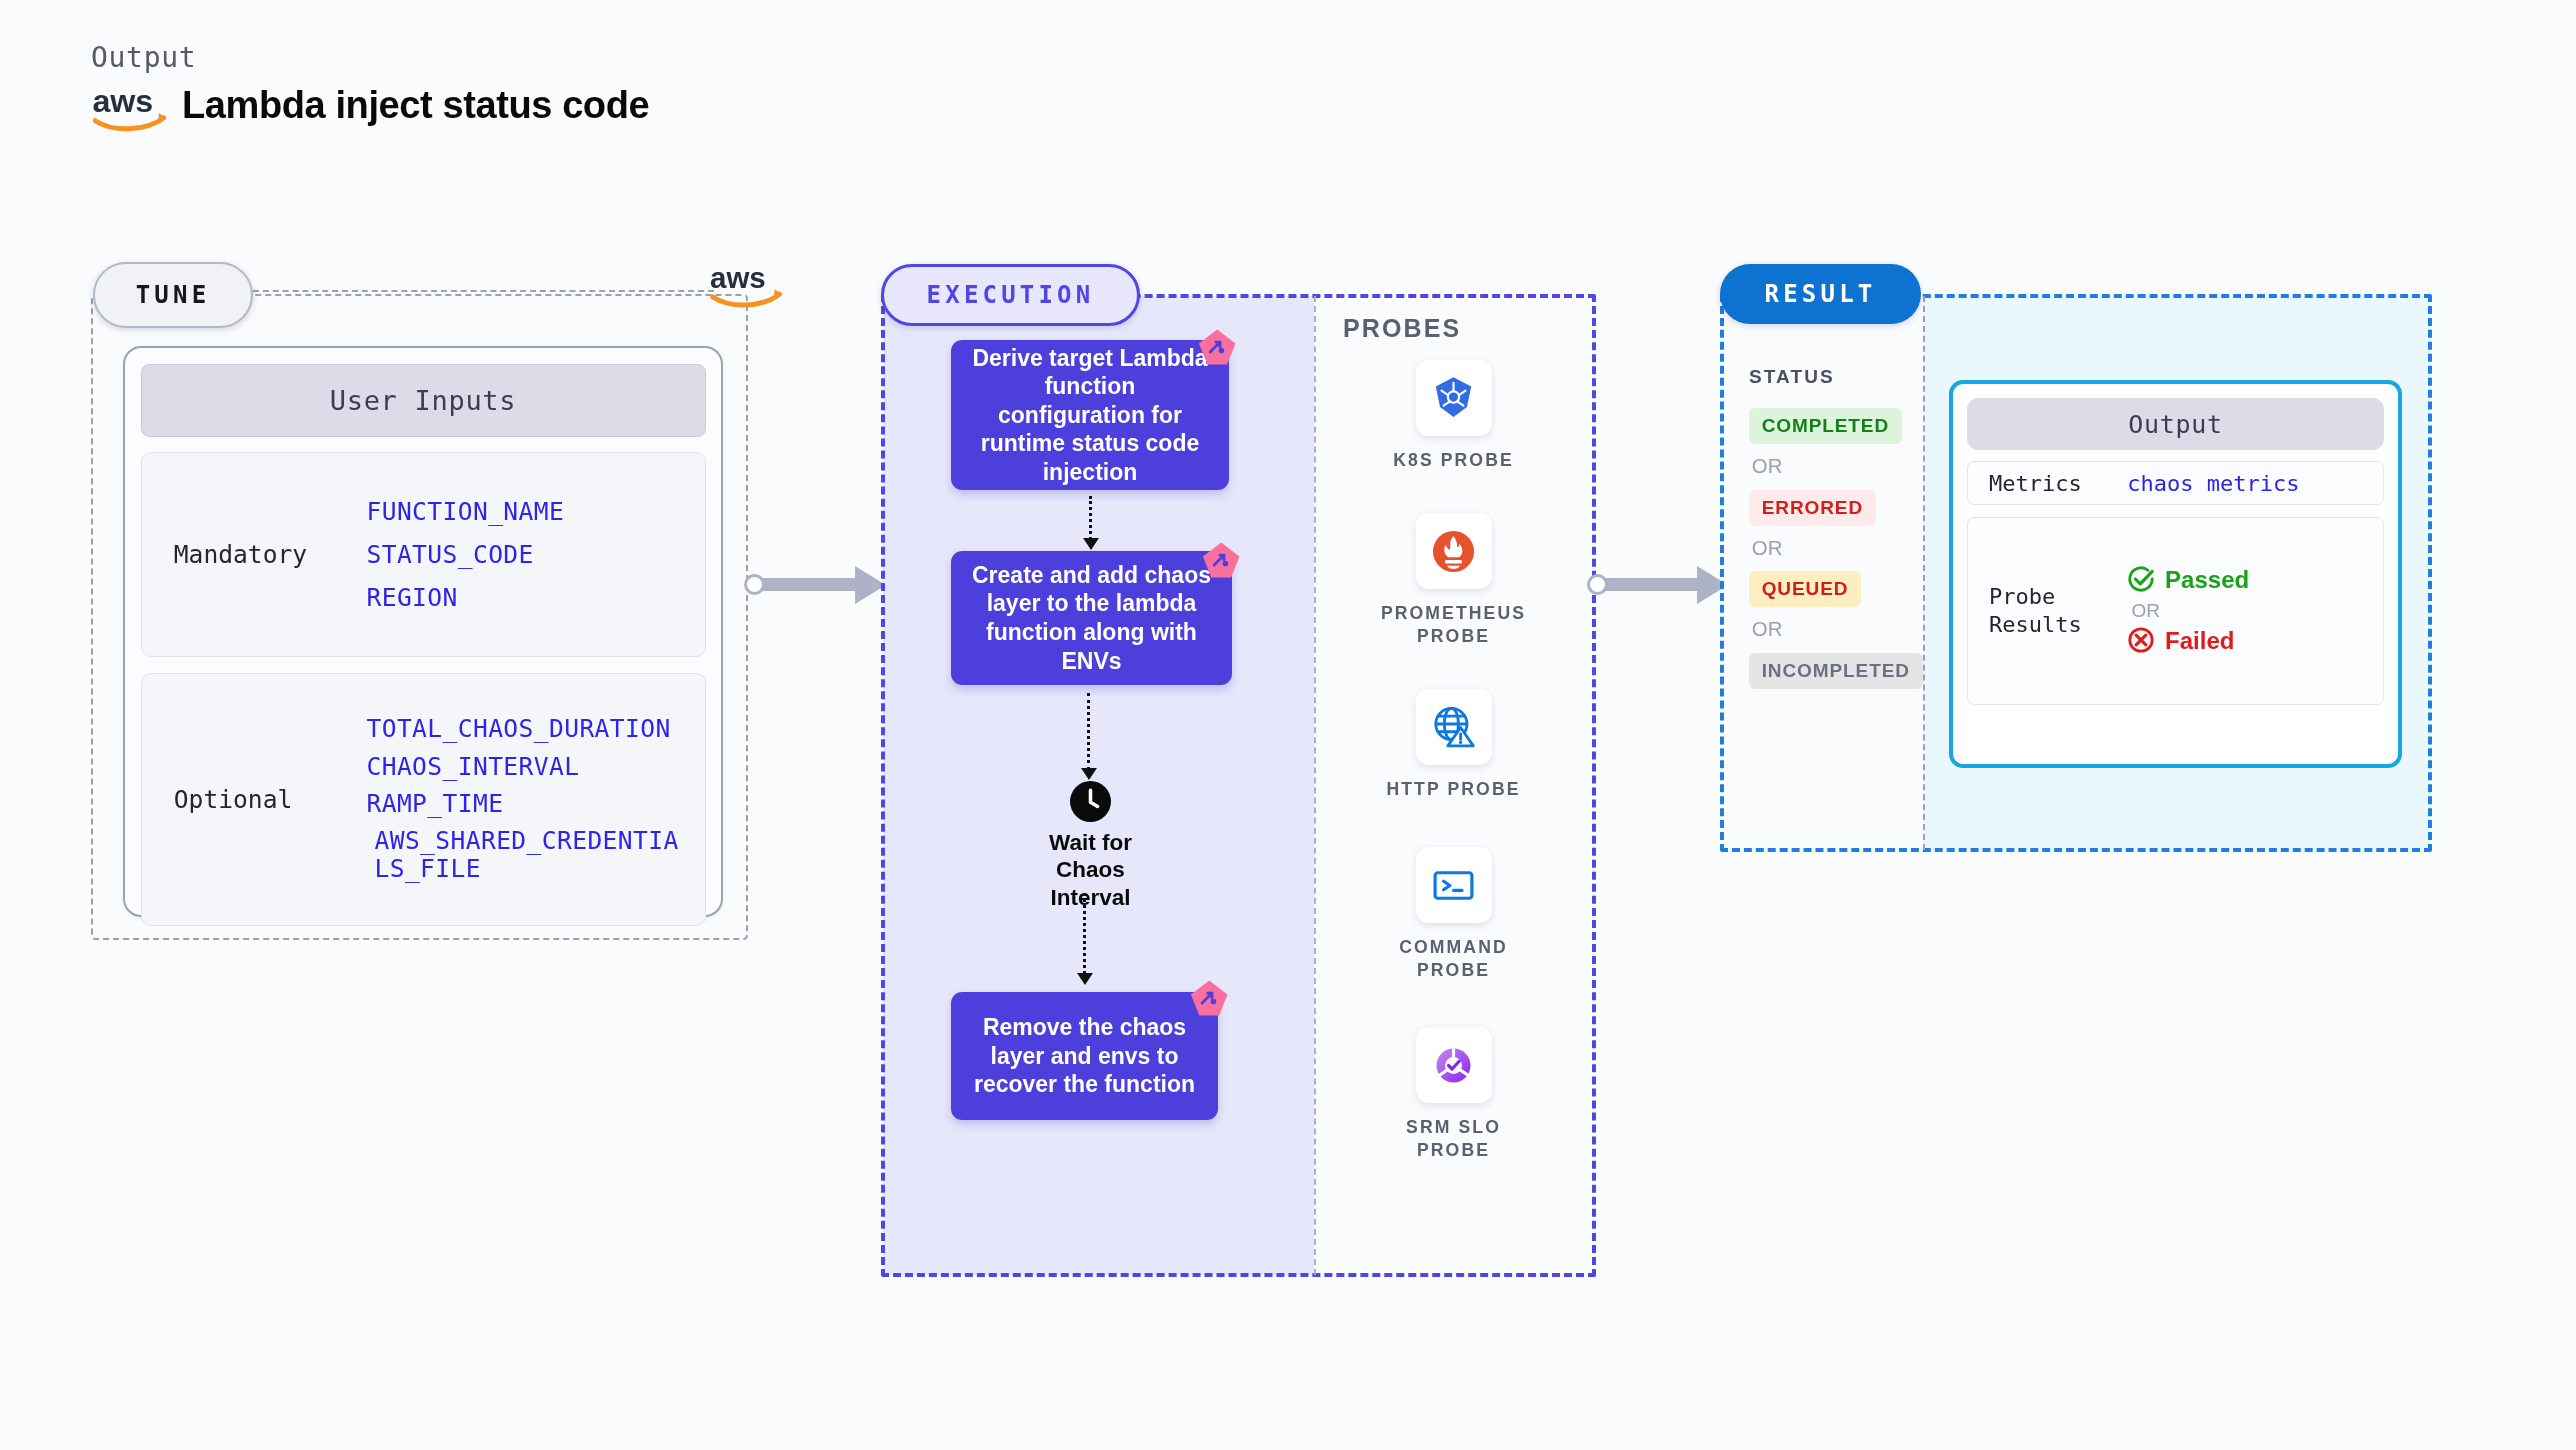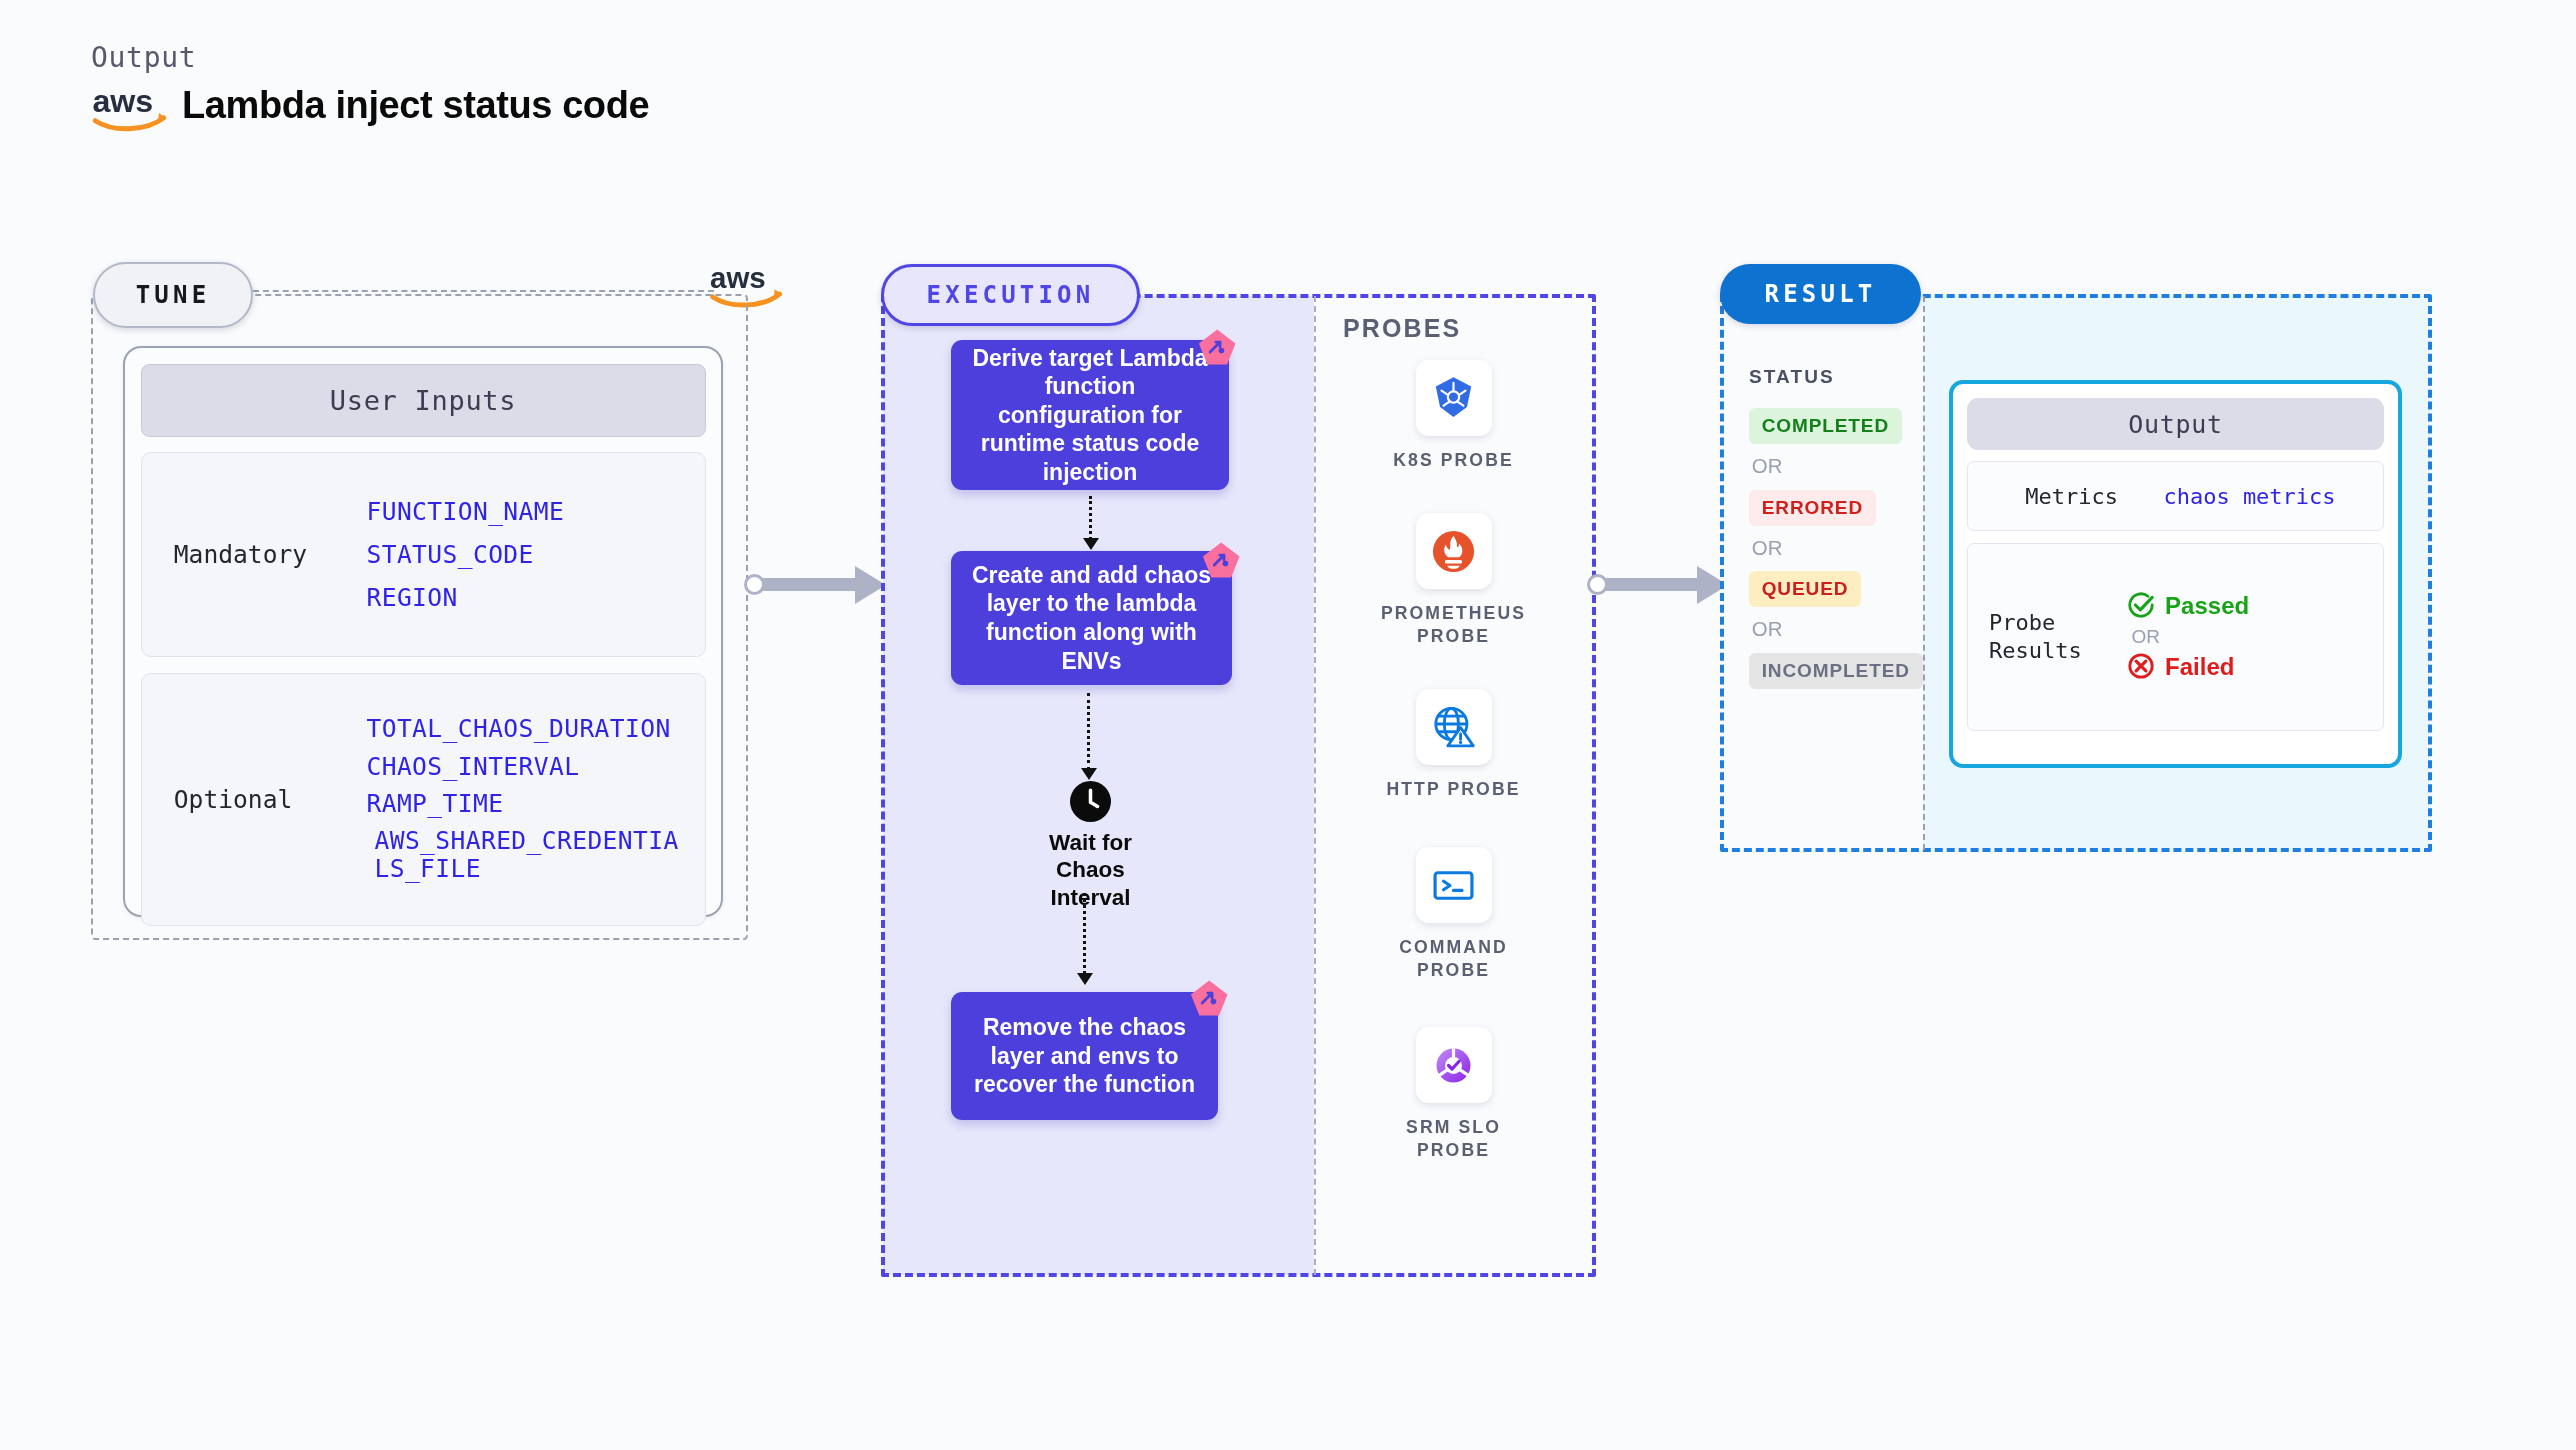--- a/index.html
+++ b/index.html
@@ -260,21 +260,21 @@
   }
   .out-label {
     width: 148px; flex: none; padding-left: 9.8px;
     font-family: "DejaVu Sans Mono", monospace;
     font-size: 22px; color: #24262e; line-height: 1.25;
   }
   .out-metric-val {
     font-family: "DejaVu Sans Mono", monospace;
     font-size: 22px; color: #3023e8;
   }
-  .row-metrics { height: 70px; justify-content: center; }
+  .row-metrics { height: 44px; }
   .row-probes  { height: 188px; align-items: center; }
   .probe-res-list { display: flex; flex-direction: column; gap: 4.2px; }
   .pr-item { display: flex; align-items: center; gap: 9.8px; }
   .pr-text { font-size: 24px; font-weight: bold; }
   .pr-pass { color: #18a318; }
   .pr-fail { color: #e01b1b; }
   .pr-or { font-size: 19px; color: #9aa0b0; padding-left: 4.2px; }
 
   
   .conn { position: absolute; height: 49px; }

